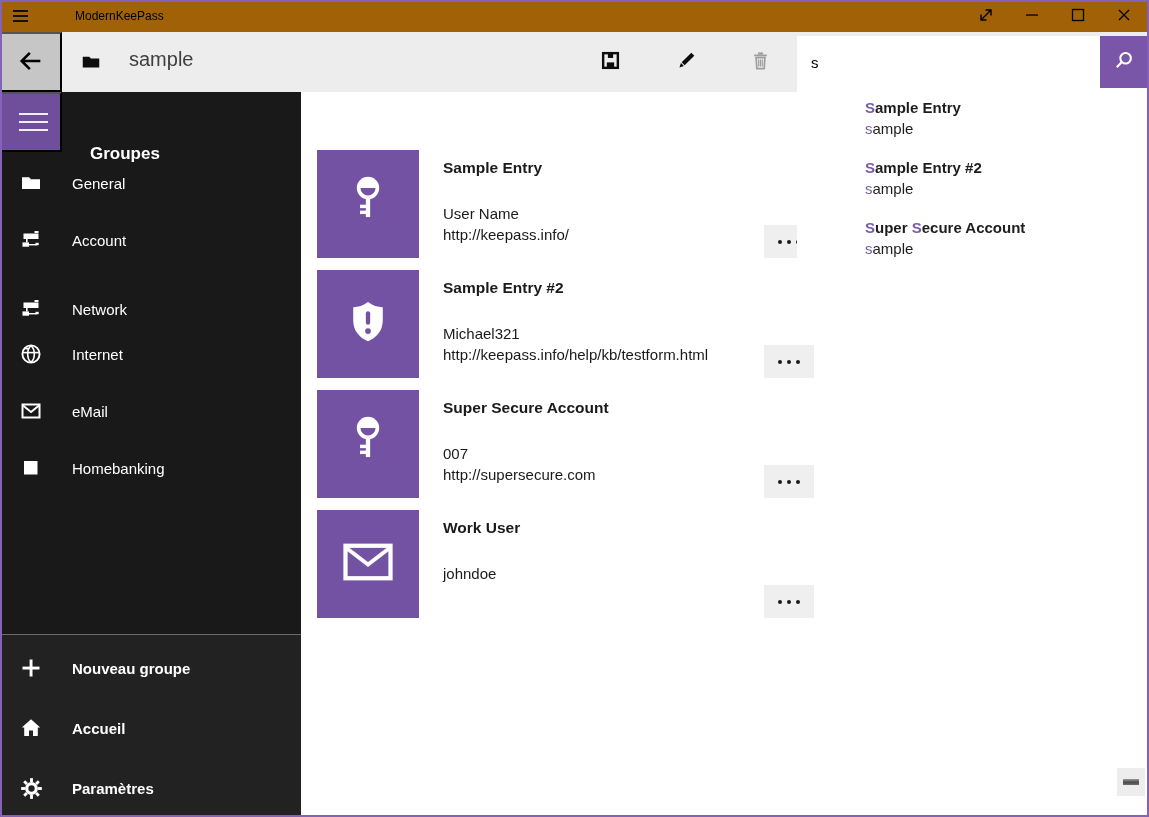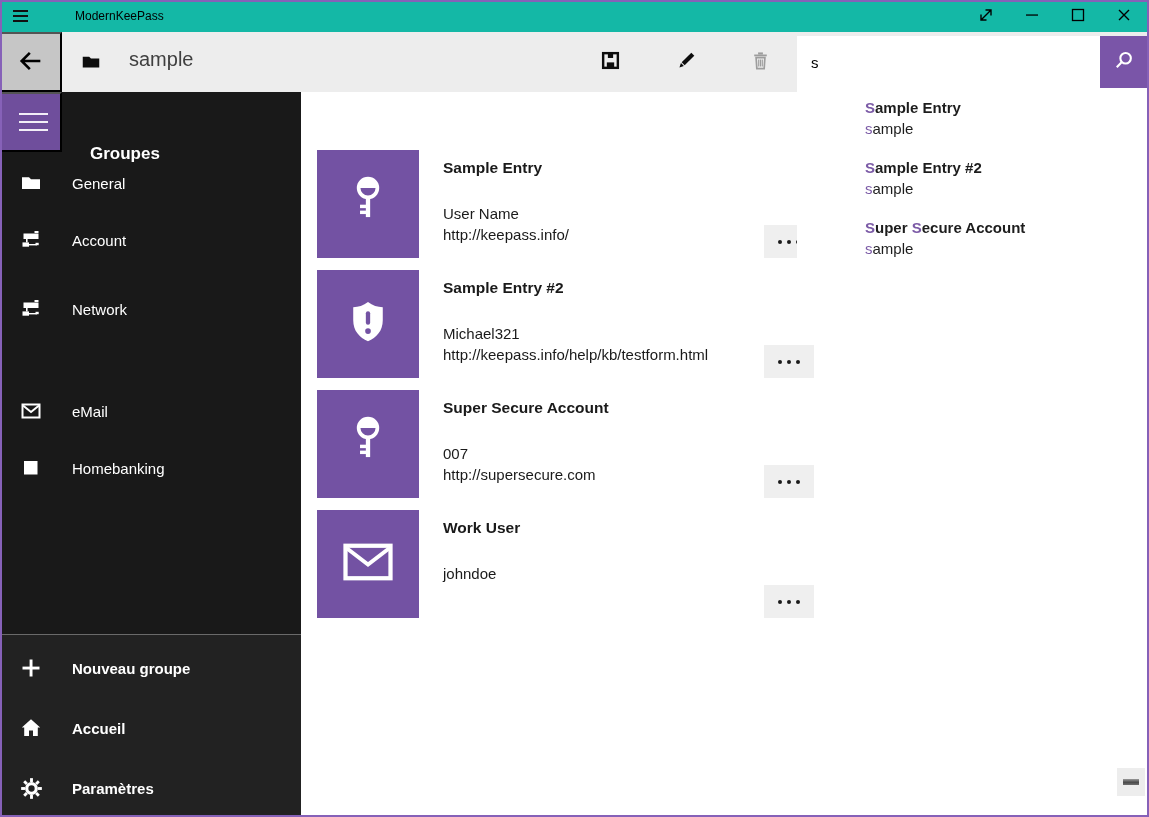--- a/index.html
+++ b/index.html
@@ -1,21 +1,21 @@
 <!DOCTYPE html>
 <html><head>
 <meta charset="utf-8">
 <style>
   html,body{margin:0;padding:0;background:#3a3a3a;}
   *{box-sizing:border-box;font-family:"Liberation Sans","DejaVu Sans",sans-serif;}
   .window{position:relative;width:1149px;height:817px;background:#ffffff;overflow:hidden;}
   .abs{position:absolute;}
 
   
-  .titlebar{left:0;top:0;width:1149px;height:32px;background:#14b8a6;}
+  .titlebar{left:0;top:0;width:1149px;height:32px;background:#a16207;}
   .tb-hamburger{left:10px;top:4px;width:28px;height:24px;display:flex;flex-direction:column;justify-content:center;gap:3.5px;padding-left:3px;cursor:default;}
   .tb-hamburger i{display:block;width:15px;height:1.6px;background:#111;}
   .tb-title{left:75px;top:0;height:32px;line-height:32px;font-size:12px;color:#000;}
   .tb-btn{top:0;width:46px;height:32px;display:flex;align-items:center;justify-content:center;}
 
   
   .appbar{left:0;top:32px;width:1149px;height:60px;background:#ededed;}
   .back-btn{left:0;top:32px;width:62px;height:60px;background:#c6c6c6;display:flex;align-items:center;justify-content:center;}
   .db-icon{left:80px;top:51px;width:22px;height:22px;}
   .db-title{left:129px;top:48px;font-size:20px;color:#3f3f3f;}
@@ -173,20 +173,31 @@
           <svg width="24" height="24" viewBox="0 0 24 24">
             <rect x="4.5" y="5.5" width="15" height="5.5" fill="#fff"></rect>
             <rect x="15.5" y="3" width="4" height="2" fill="#fff"></rect>
             <rect x="7" y="11" width="1.6" height="3.4" fill="#fff"></rect>
             <rect x="3.5" y="14.4" width="6.5" height="4.3" fill="#fff"></rect>
             <rect x="10" y="16" width="8" height="1.4" fill="#fff"></rect>
             <rect x="16.5" y="14.8" width="3.2" height="2.4" fill="#fff"></rect>
           </svg>
         </span>
       <span class="lbl">Network</span>
+    </div>
+    <div class="abs side-item" style="top:233px;">
+      <span class="ic">
+          <svg width="24" height="24" viewBox="0 0 24 24">
+            <circle cx="12" cy="12" r="8.6" stroke="#fff" stroke-width="1.9" fill="none"></circle>
+            <path d="M12,3.6 C7.6,7.2 7.6,16.8 12,20.4 M12,3.6 C16.4,7.2 16.4,16.8 12,20.4" stroke="#fff" stroke-width="1.6" fill="none"></path>
+            <path d="M3.8,10.6 L20.2,10.6" stroke="#fff" stroke-width="1.6"></path>
+            <path d="M6,6.3 C7.5,5.1 9.2,5.2 9.8,6.4 C9.2,7.6 7.2,7.9 6,6.9 Z" fill="#fff"></path>
+          </svg>
+        </span>
+      <span class="lbl">Internet</span>
     </div>
     <div class="abs side-item" style="top:290px;">
       <span class="ic">
           <svg width="24" height="24" viewBox="0 0 24 24">
             <rect x="3.5" y="5.5" width="17" height="13" fill="none" stroke="#fff" stroke-width="2"></rect>
             <path d="M4,6.5 L12,13 L20,6.5" fill="none" stroke="#fff" stroke-width="2"></path>
           </svg>
         </span>
       <span class="lbl">eMail</span>
     </div>

